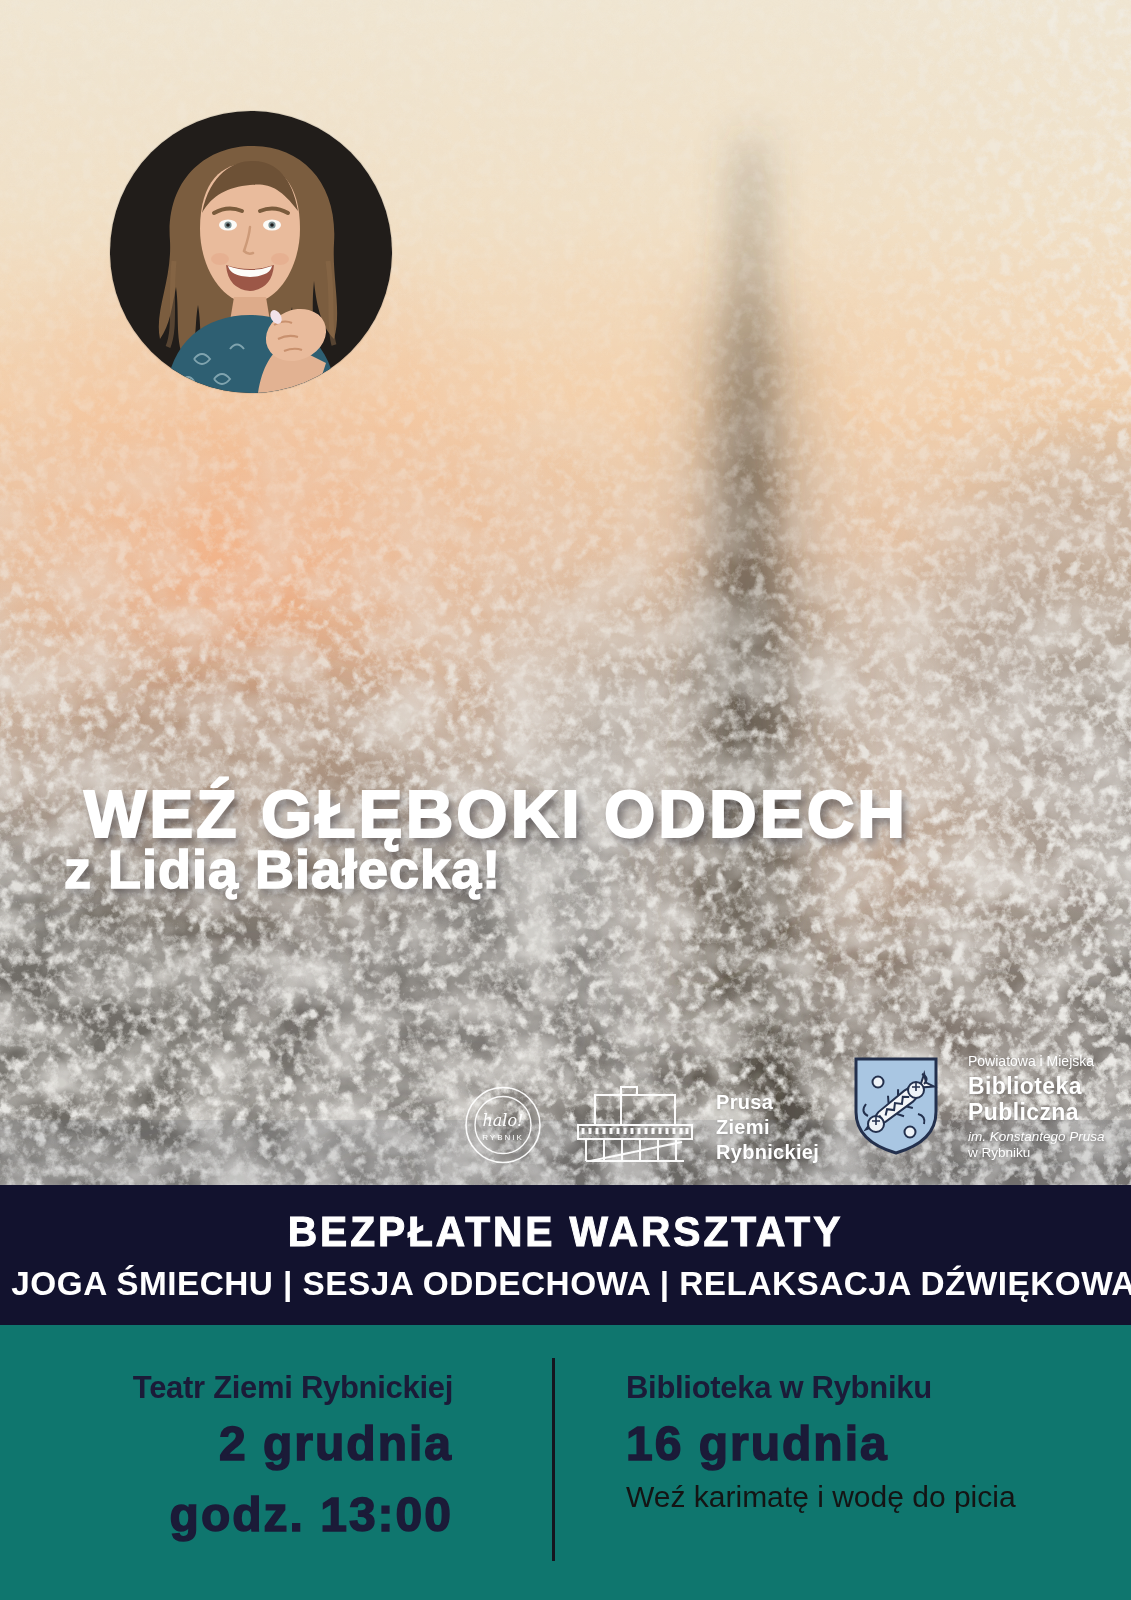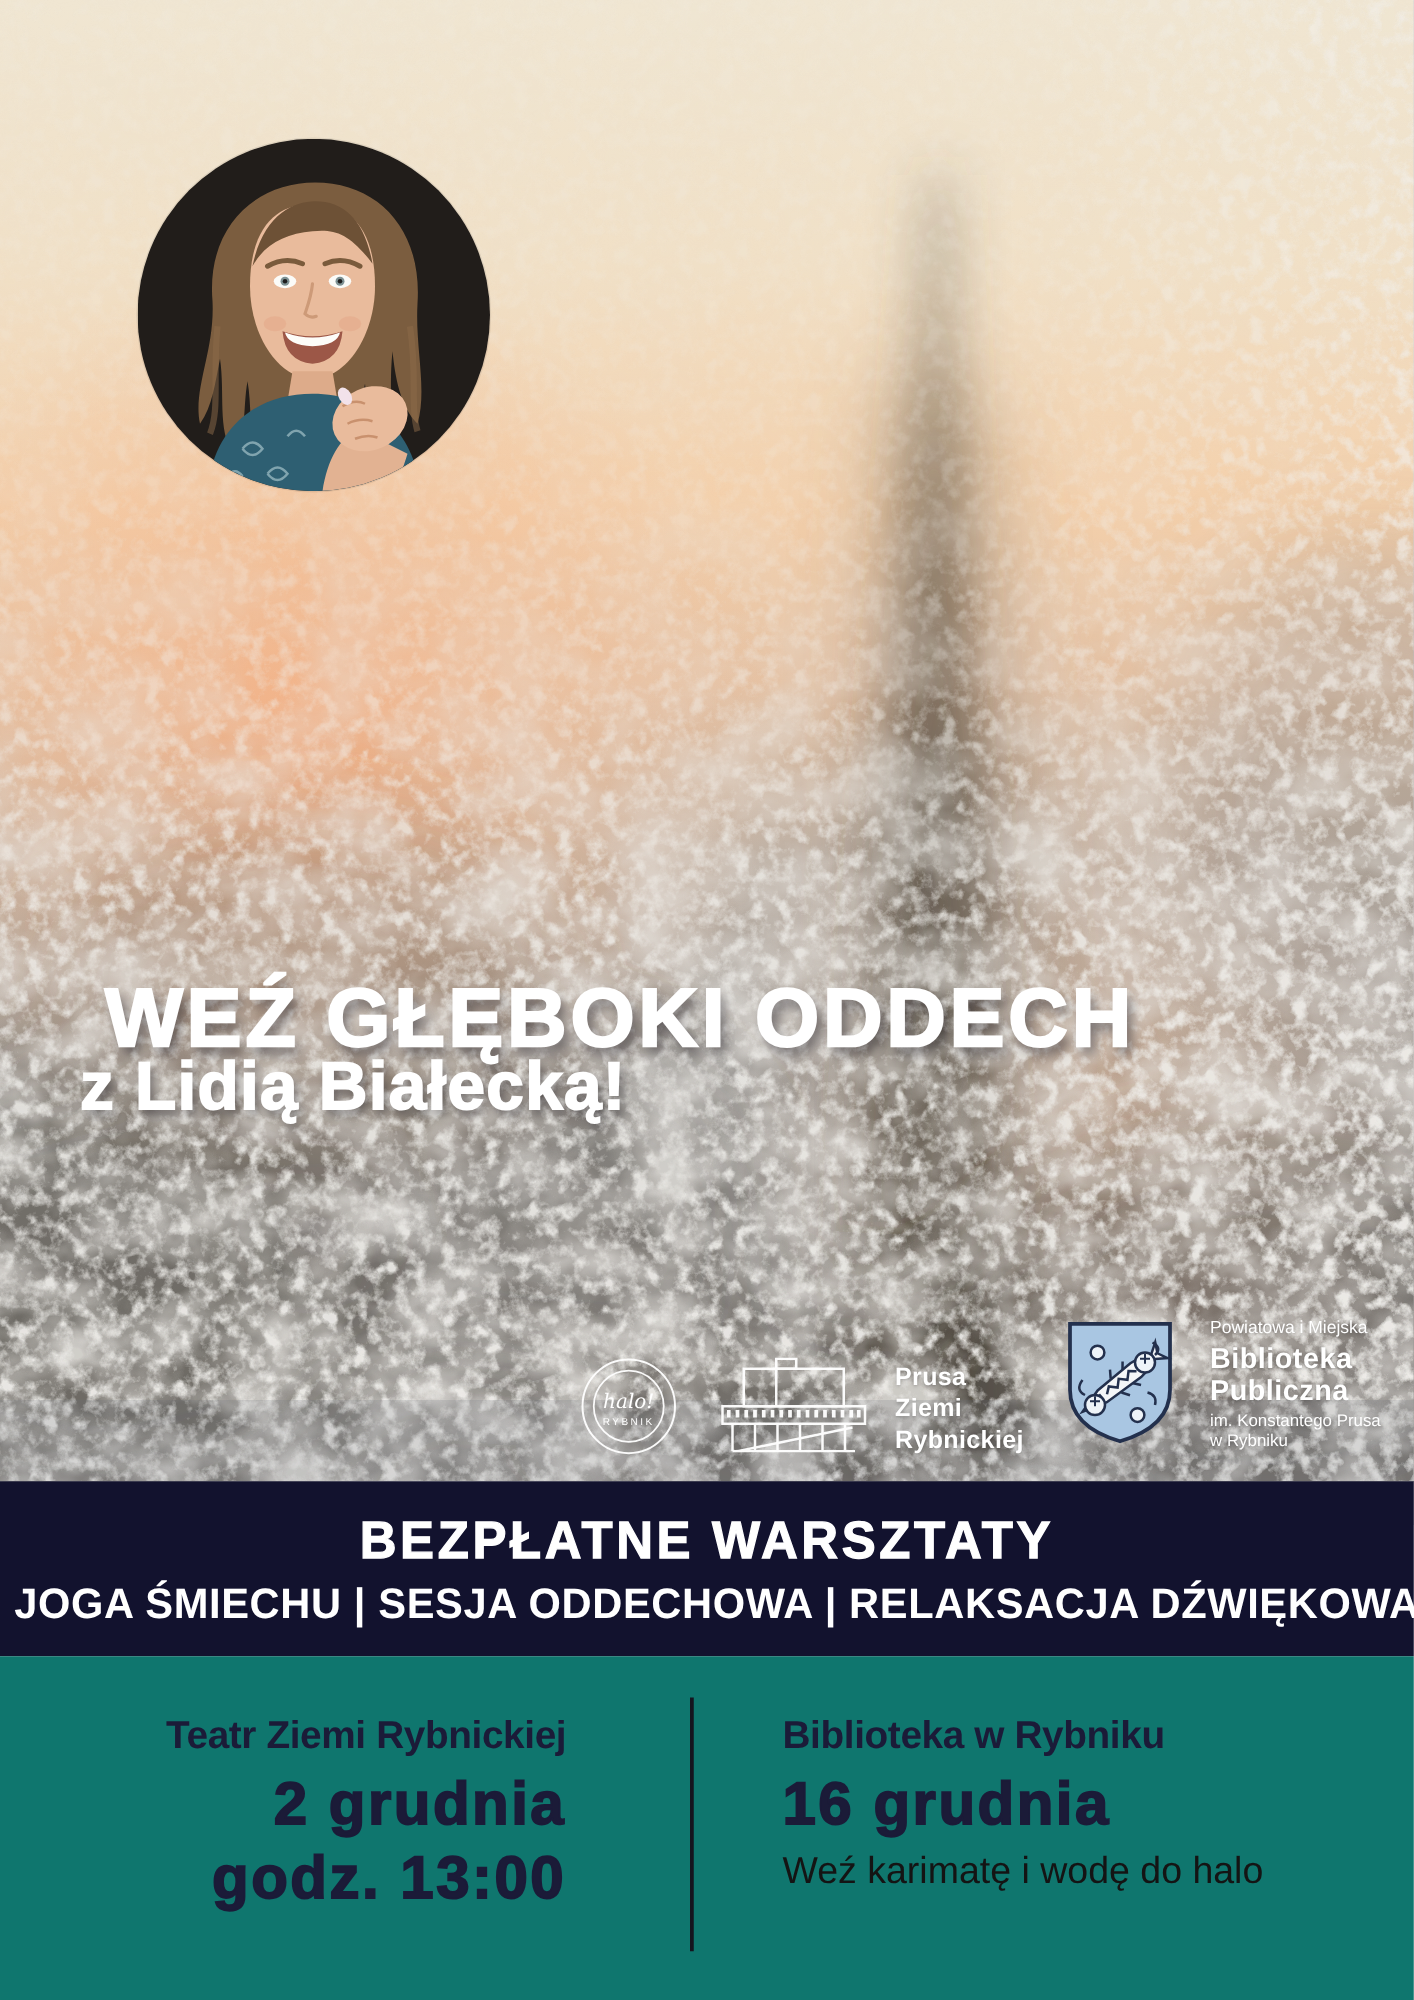--- a/index.html
+++ b/index.html
@@ -31,21 +31,21 @@
   .partners{position:absolute;left:0;top:0;width:1131px;height:1185px;pointer-events:none;}
   .halo-logo{position:absolute;left:464px;top:1086px;}
   .teatr-icon{position:absolute;left:576px;top:1086px;}
   .teatr-text{position:absolute;left:716px;top:1090px;color:#fff;font-size:20px;font-weight:700;line-height:25px;letter-spacing:.3px;text-shadow:0 1px 3px rgba(40,40,40,.35);}
   .coat{position:absolute;left:852px;top:1056px;}
   .library-text{position:absolute;left:968px;top:1053px;color:#fff;text-shadow:0 1px 3px rgba(40,40,40,.35);}
   .lib-pre{font-size:14px;font-weight:400;line-height:17px;}
   .lib-name{font-size:23px;font-weight:800;line-height:26px;letter-spacing:.4px;}
   .lib-sub{font-size:13.5px;font-weight:400;line-height:16px;}
   .lib-name.first{margin-top:3px;}
-  .lib-sub.first{margin-top:4px;}
+  .lib-sub.first{margin-top:4px;font-style:italic;}
   
   .banner{
     position:absolute;left:0;top:1185px;width:1131px;height:140px;
     background:var(--banner_bg,#12122e);color:#fff;text-align:center;
   }
   .banner-heading{
     margin:0;padding-top:22px;font-size:42px;font-weight:900;letter-spacing:3px;
     line-height:1.2;transform:scaleX(.97);transform-origin:center;
     -webkit-text-stroke:1px #fff;white-space:nowrap;
   }
@@ -55,21 +55,21 @@
   }
   
   .schedule{position:absolute;left:0;top:1325px;width:1131px;height:298px;background:#0f766e;}
   .schedule-divider{position:absolute;left:552px;top:33px;width:3px;height:203px;background:#15151f;}
   .event{position:absolute;top:46px;}
   .event.left{right:678px;text-align:right;width:430px;}
   .event.right{left:626px;text-align:left;width:450px;}
   .venue{font-size:31px;font-weight:700;letter-spacing:-.3px;line-height:34px;color:var(--accent_navy_text,#1b1b38);white-space:nowrap;}
   .big-line{font-size:48px;font-weight:900;letter-spacing:2px;line-height:1;color:var(--accent_navy_text,#1b1b38);-webkit-text-stroke:1.5px var(--accent_navy_text,#1b1b38);white-space:nowrap;}
   .date-line{margin-top:15px;}
-  .time-line{margin-top:11px;}
+  .time-line{margin-top:23px;}
   .note-line{margin-top:12px;font-size:30px;font-weight:400;color:#141414;letter-spacing:0;white-space:nowrap;}
 </style>
 </head>
 <body>
 
 <div class="poster">
 
   <svg class="bg-photo" viewBox="0 0 1131 1185" preserveAspectRatio="none" aria-hidden="true">
     <defs>
       <linearGradient id="sky" x1="0" y1="0" x2="0" y2="1">
@@ -279,17 +279,17 @@
 
     <div class="event left">
       <div class="venue">Teatr Ziemi Rybnickiej</div>
       <div class="big-line date-line">2 grudnia</div>
       <div class="big-line time-line">godz. 13:00</div>
     </div>
 
     <div class="event right">
       <div class="venue">Biblioteka w Rybniku</div>
       <div class="big-line date-line">16 grudnia</div>
-      <div class="note-line">Weź karimatę i wodę do halo</div>
+      <div class="note-line">Weź karimatę i wodę do picia</div>
     </div>
   </div>
 
 </div>
 
 </body></html>

